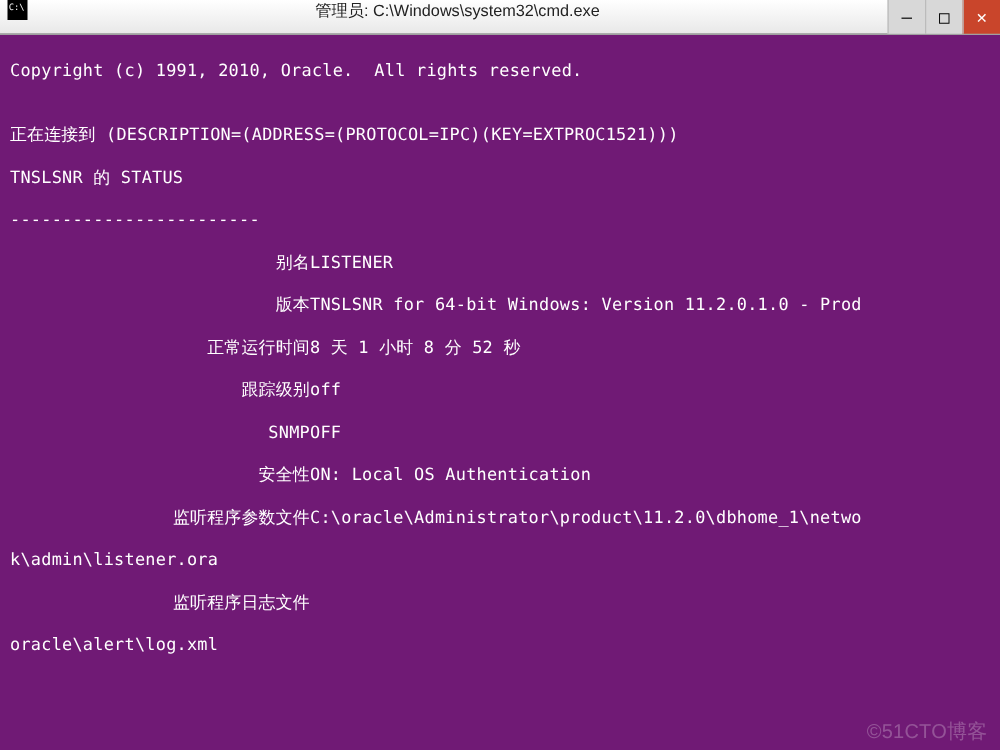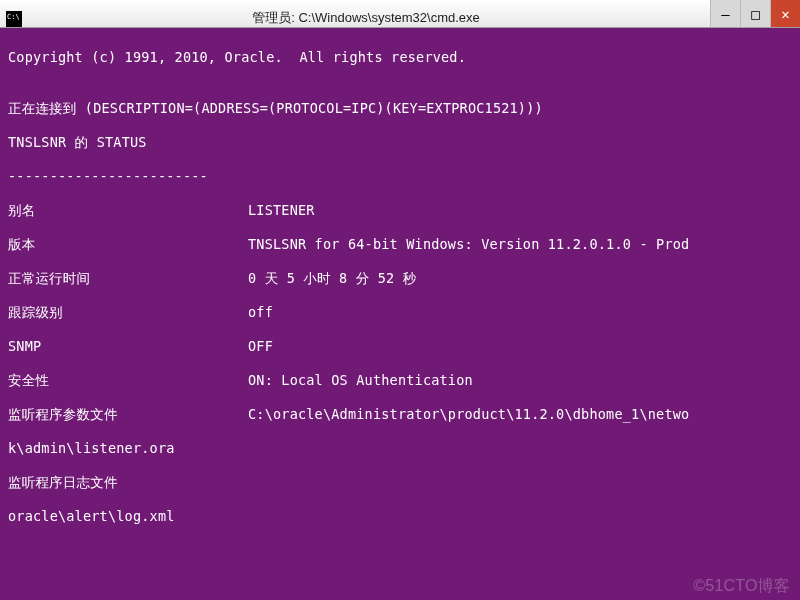--- a/index.html
+++ b/index.html
@@ -9,21 +9,21 @@
     width: 800px;
     height: 600px;
     overflow: hidden;
     position: relative;
   }
   .titlebar {
     height: 28px;
     background: linear-gradient(#fff, #e8e8e8);
     border-bottom: 1px solid #a0a0a0;
     display: flex;
-    align-items: flex-end;
+    align-items: flex-start;
     position: relative;
   }
   .titlebar .icon {
     width: 16px; height: 16px;
     margin-left: 6px;
     background: #000;
     display: inline-block;
     position: relative;
   }
   .titlebar .icon::after {
@@ -59,21 +59,21 @@
     font-size: 13.5px;
     line-height: 17px;
     padding: 4px 8px;
     font-family: "SimSun", "NSimSun", "Consolas", monospace;
     white-space: pre;
     letter-spacing: 0.2px;
     height: calc(100% - 28px);
     overflow: hidden;
     position: relative;
   }
-  .row2 { display: flex; }
+  .row2 { display: flex; text-align: right; }
   .row2 .label { min-width: 240px; display: inline-block; }
   .watermark {
     position: absolute;
     right: 10px;
     bottom: 6px;
     color: rgba(255,255,255,0.25);
     font-size: 16px;
     font-family: "Microsoft YaHei", sans-serif;
   }
 </style>
@@ -91,21 +91,21 @@
 </div>
 
 <div class="terminal">
 <div>Copyright (c) 1991, 2010, Oracle.  All rights reserved.</div>
 <div></div>
 <div>正在连接到 (DESCRIPTION=(ADDRESS=(PROTOCOL=IPC)(KEY=EXTPROC1521)))</div>
 <div>TNSLSNR 的 STATUS</div>
 <div>------------------------</div>
 <div class="row2"><span class="label">别名</span><span>LISTENER</span></div>
 <div class="row2"><span class="label">版本</span><span>TNSLSNR for 64-bit Windows: Version 11.2.0.1.0 - Prod</span></div>
-<div class="row2"><span class="label">正常运行时间</span><span>0 天 5 小时 8 分 52 秒</span></div>
+<div class="row2"><span class="label">正常运行时间</span><span>8 天 1 小时 8 分 52 秒</span></div>
 <div class="row2"><span class="label">跟踪级别</span><span>off</span></div>
 <div class="row2"><span class="label">SNMP</span><span>OFF</span></div>
 <div class="row2"><span class="label">安全性</span><span>ON: Local OS Authentication</span></div>
 <div class="row2"><span class="label">监听程序参数文件</span><span>C:\oracle\Administrator\product\11.2.0\dbhome_1\netwo</span></div>
 <div>k\admin\listener.ora</div>
 <div class="row2"><span class="label">监听程序日志文件</span></div>
 <div>oracle\alert\log.xml</div>
 
 
 

